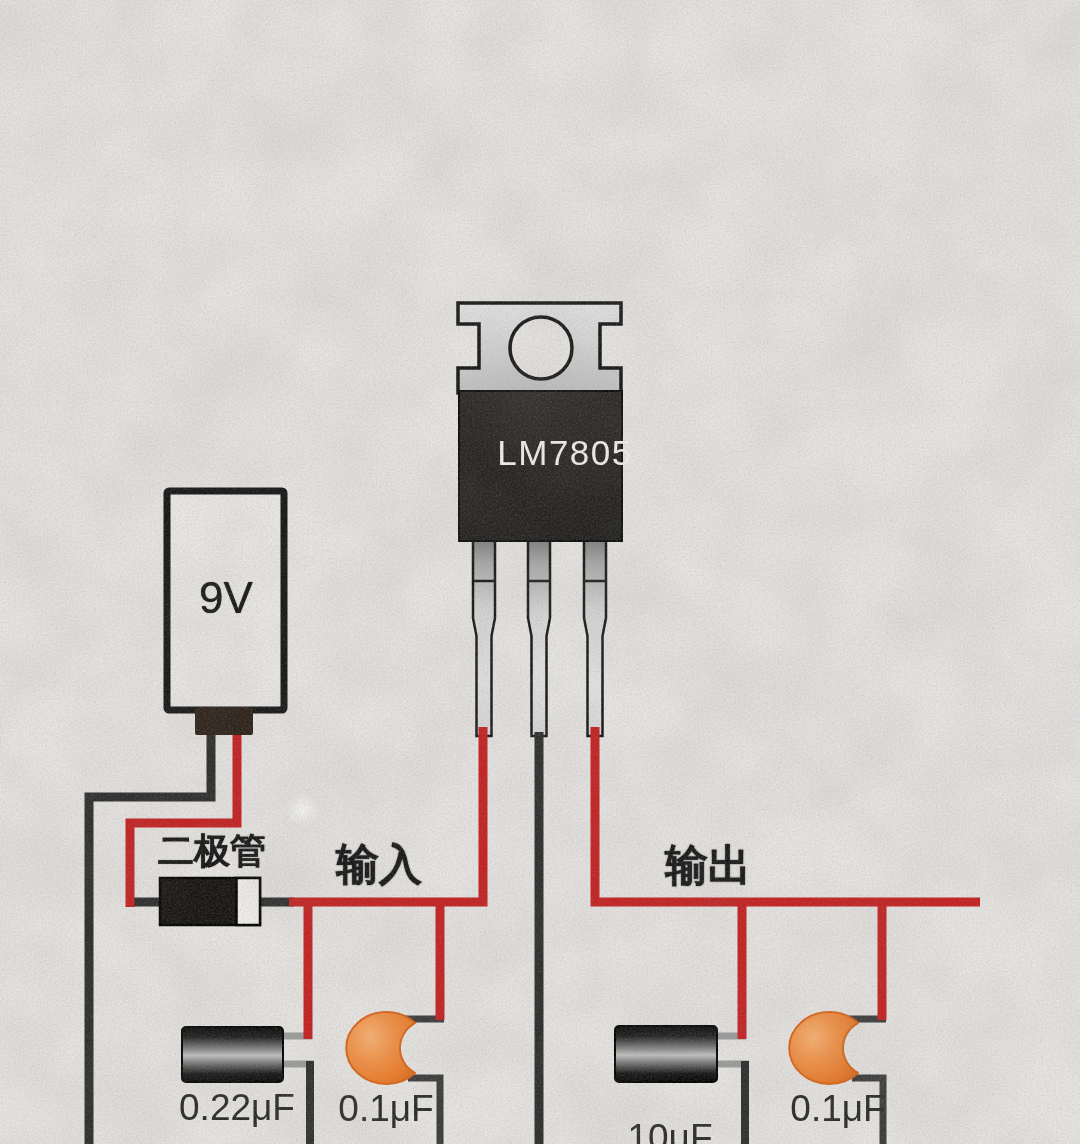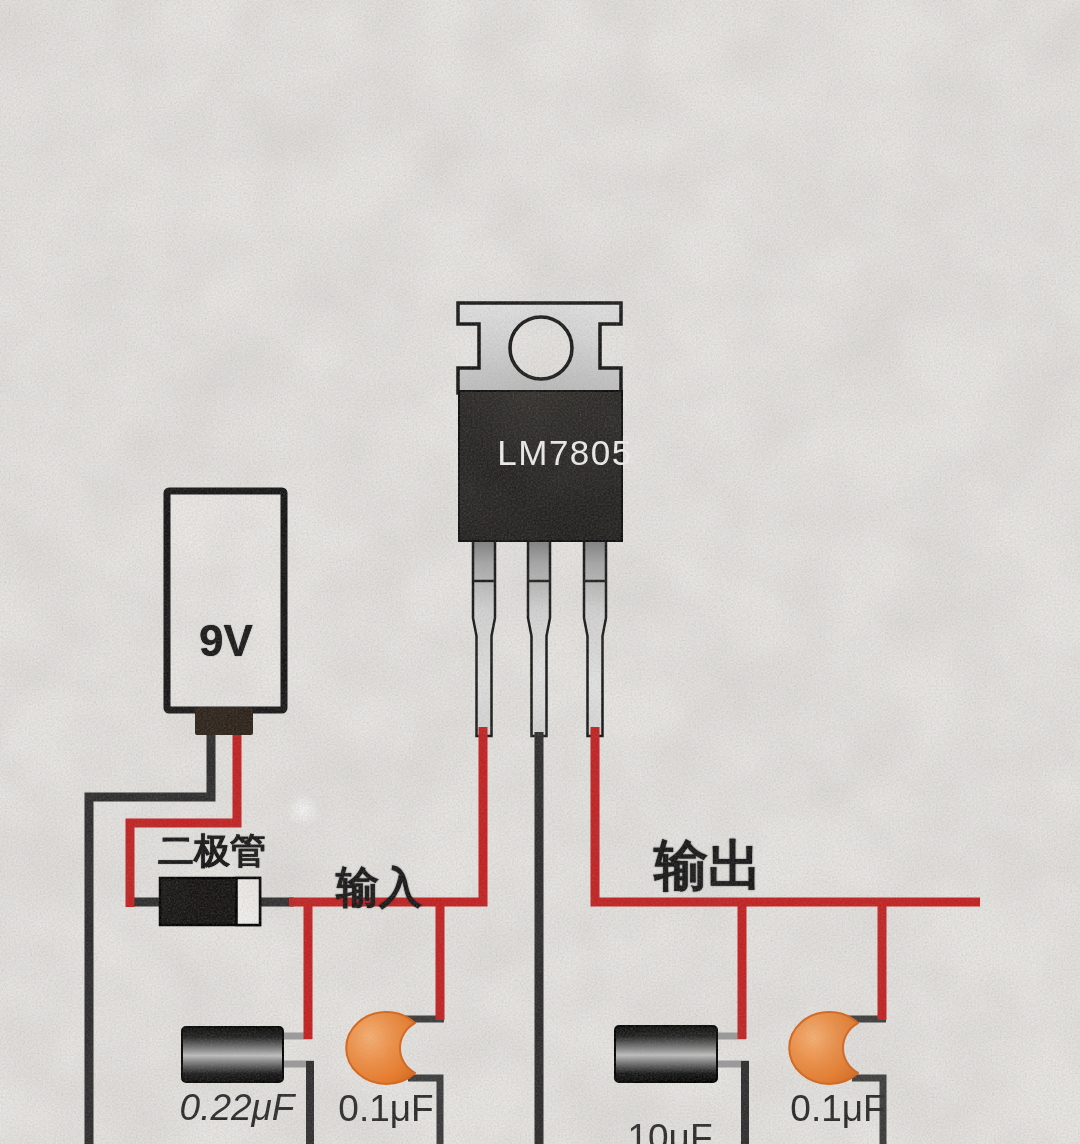--- a/index.html
+++ b/index.html
@@ -10,27 +10,27 @@
   }
   .stage svg.art{position:absolute;left:0;top:0;z-index:1;}
   .lbl{
     position:absolute;transform:translate(-50%,-50%);
     white-space:nowrap;color:var(--ink,#151515);z-index:2;line-height:1;
   }
   .title{
     left:540px;top:136px;font-size:104px;font-weight:900;letter-spacing:4px;
     text-shadow:0 0 1.5px var(--ink,#151515),0 0 1.5px var(--ink,#151515);
   }
-  .lbl-9v{left:226px;top:598px;font-size:44px;font-weight:700;text-shadow:0 0 1px var(--ink);margin-top:43px;}
+  .lbl-9v{left:226px;top:598px;font-size:44px;font-weight:400;text-shadow:0 0 1px var(--ink);}
   .lbl-ic{left:541px;top:452px;font-size:35px;font-weight:400;color:var(--ic-text,#f2f1ef);letter-spacing:1.5px;margin-left:24px;}
   .lbl-diode{left:212px;top:854px;font-size:36px;font-weight:700;text-shadow:0 0 1px var(--ink);font-family:Liberation Mono, monospace;}
-  .lbl-in{left:379px;top:864px;font-size:43px;font-weight:700;text-shadow:0 0 1.5px var(--ink);margin-top:23px;}
-  .lbl-out{left:708px;top:865px;font-size:54px;font-weight:700;text-shadow:0 0 1.5px var(--ink);}
+  .lbl-in{left:379px;top:864px;font-size:43px;font-weight:700;text-shadow:0 0 1.5px var(--ink);}
+  .lbl-out{left:708px;top:865px;font-size:43px;font-weight:700;text-shadow:0 0 1.5px var(--ink);}
   .lbl-cap{font-size:37px;font-weight:500;color:#282828;}
-  .lbl-c022{left:237px;top:1107px;font-style:italic;}
+  .lbl-c022{left:237px;top:1107px;}
   .lbl-c01l{left:386px;top:1108px;}
   .lbl-c10{left:670px;top:1137px;}
   .lbl-c01r{left:838px;top:1108px;}
   .grain{position:absolute;left:0;top:0;z-index:3;pointer-events:none;}
   
   .w-red{stroke:var(--wire-red,#c51f1f);stroke-width:9;fill:none;stroke-linejoin:miter;}
   .w-blk{stroke:var(--wire-black,#2b2b2b);stroke-width:9;fill:none;stroke-linejoin:miter;}
   .w-blk8{stroke:var(--wire-black,#2b2b2b);stroke-width:8;fill:none;stroke-linejoin:miter;}
   .w-lead{stroke:var(--lead-gray,#9c9c9c);stroke-width:7;fill:none;}
   .w-stub{stroke:var(--stub-dark,#3a3a3a);stroke-width:7;fill:none;stroke-linejoin:miter;}

